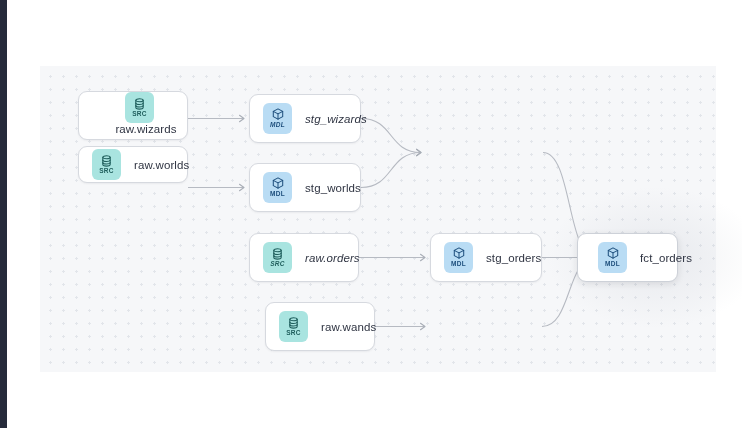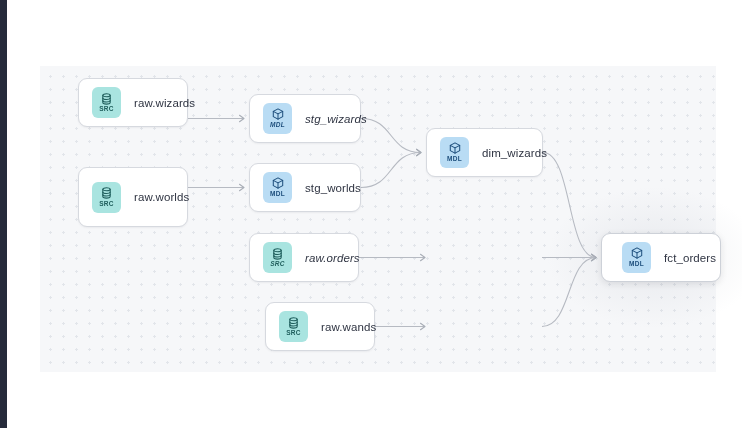--- a/index.html
+++ b/index.html
@@ -154,35 +154,35 @@
         <path class="edge-path" d="M321,121.5 C354,121.5 348,86.5 381,86.5"></path>
         <path class="edge-head" d="M376.5,83.3 L381,86.5 L376.5,89.7"></path>
         <path class="edge-path" d="M503,86.5 C532.15,86.5 526.85,191.5 556,191.5"></path>
         <path class="edge-head" d="M551.5,188.3 L556,191.5 L551.5,194.7"></path>
         <path class="edge-path" d="M502,191.5 C531.7,191.5 526.3,191.5 556,191.5"></path>
         <path class="edge-head" d="M551.5,188.3 L556,191.5 L551.5,194.7"></path>
         <path class="edge-path" d="M502,260.5 C531.7,260.5 526.3,191.5 556,191.5"></path>
         <path class="edge-head" d="M551.5,188.3 L556,191.5 L551.5,194.7"></path>
       </svg>
 
-  <div class="node" style="left: 38px; top: 12px; width: 110px; height: 49px;">
+  <div class="node" style="left: 38px; top: 25px; width: 110px; height: 49px; flex-direction: column;">
         <div class="badge src">
           <svg width="11" height="12" viewBox="0 0 11 12" aria-hidden="true">
             <g fill="none" stroke="#1f5e5c" stroke-width="1.05" stroke-linecap="round" stroke-linejoin="round">
               <ellipse cx="5.5" cy="2.2" rx="3.7" ry="1.5"></ellipse>
               <path d="M1.8 2.2v7.4c0 .83 1.66 1.5 3.7 1.5s3.7-.67 3.7-1.5V2.2"></path>
               <path d="M1.8 5.0c0 .83 1.66 1.5 3.7 1.5s3.7-.67 3.7-1.5"></path>
               <path d="M1.8 7.5c0 .83 1.66 1.5 3.7 1.5s3.7-.67 3.7-1.5"></path>
             </g>
           </svg>
           <span class="badge-label">SRC</span>
         </div>
         <span class="node-label">raw.wizards</span>
       </div>
-      <div class="node" style="left: 38px; top: 101px; width: 110px; height: 60px; text-align: center;">
+      <div class="node" style="left: 38px; top: 80px; width: 110px; height: 37px; text-align: center;">
         <div class="badge src">
           <svg width="11" height="12" viewBox="0 0 11 12" aria-hidden="true">
             <g fill="none" stroke="#1f5e5c" stroke-width="1.05" stroke-linecap="round" stroke-linejoin="round">
               <ellipse cx="5.5" cy="2.2" rx="3.7" ry="1.5"></ellipse>
               <path d="M1.8 2.2v7.4c0 .83 1.66 1.5 3.7 1.5s3.7-.67 3.7-1.5V2.2"></path>
               <path d="M1.8 5.0c0 .83 1.66 1.5 3.7 1.5s3.7-.67 3.7-1.5"></path>
               <path d="M1.8 7.5c0 .83 1.66 1.5 3.7 1.5s3.7-.67 3.7-1.5"></path>
             </g>
           </svg>
           <span class="badge-label">SRC</span>
@@ -236,34 +236,34 @@
             <g fill="none" stroke="#1d4e7c" stroke-width="1.05" stroke-linecap="round" stroke-linejoin="round">
               <path d="M6 .9 10.9 3.5v5.5L6 11.6 1.1 9V3.5z"></path>
               <path d="M1.1 3.5 6 6.1l4.9-2.6"></path>
               <path d="M6 6.1v5.5"></path>
             </g>
           </svg>
           <span class="badge-label">MDL</span>
         </div>
         <span class="node-label">stg_worlds</span>
       </div>
-      <div class="node" style="left: 386px; top: 62px; width: 117px; height: 49px;">
-        <div class="badge mdl">
-          <svg width="12" height="12.5" viewBox="0 0 12 13" aria-hidden="true">
-            <g fill="none" stroke="#1d4e7c" stroke-width="1.05" stroke-linecap="round" stroke-linejoin="round">
-              <path d="M6 .9 10.9 3.5v5.5L6 11.6 1.1 9V3.5z"></path>
-              <path d="M1.1 3.5 6 6.1l4.9-2.6"></path>
-              <path d="M6 6.1v5.5"></path>
-            </g>
-          </svg>
-          <span class="badge-label">MDL</span>
-        </div>
-        <span class="node-label">dim_wizards</span>
-      </div>
-      <div class="node is-selected" style="left: 561px; top: 167px; width: 120px; height: 49px; padding-left: 20px;">
+      <div class="node" style="left: 390px; top: 167px; width: 112px; height: 49px;">
+        <div class="badge mdl">
+          <svg width="12" height="12.5" viewBox="0 0 12 13" aria-hidden="true">
+            <g fill="none" stroke="#1d4e7c" stroke-width="1.05" stroke-linecap="round" stroke-linejoin="round">
+              <path d="M6 .9 10.9 3.5v5.5L6 11.6 1.1 9V3.5z"></path>
+              <path d="M1.1 3.5 6 6.1l4.9-2.6"></path>
+              <path d="M6 6.1v5.5"></path>
+            </g>
+          </svg>
+          <span class="badge-label">MDL</span>
+        </div>
+        <span class="node-label">stg_orders</span>
+      </div>
+      <div class="node is-selected" style="left: 537px; top: 167px; width: 101px; height: 49px; padding-left: 20px;">
         <div class="badge mdl">
           <svg width="12" height="12.5" viewBox="0 0 12 13" aria-hidden="true">
             <g fill="none" stroke="#1d4e7c" stroke-width="1.05" stroke-linecap="round" stroke-linejoin="round">
               <path d="M6 .9 10.9 3.5v5.5L6 11.6 1.1 9V3.5z"></path>
               <path d="M1.1 3.5 6 6.1l4.9-2.6"></path>
               <path d="M6 6.1v5.5"></path>
             </g>
           </svg>
           <span class="badge-label">MDL</span>
         </div>

